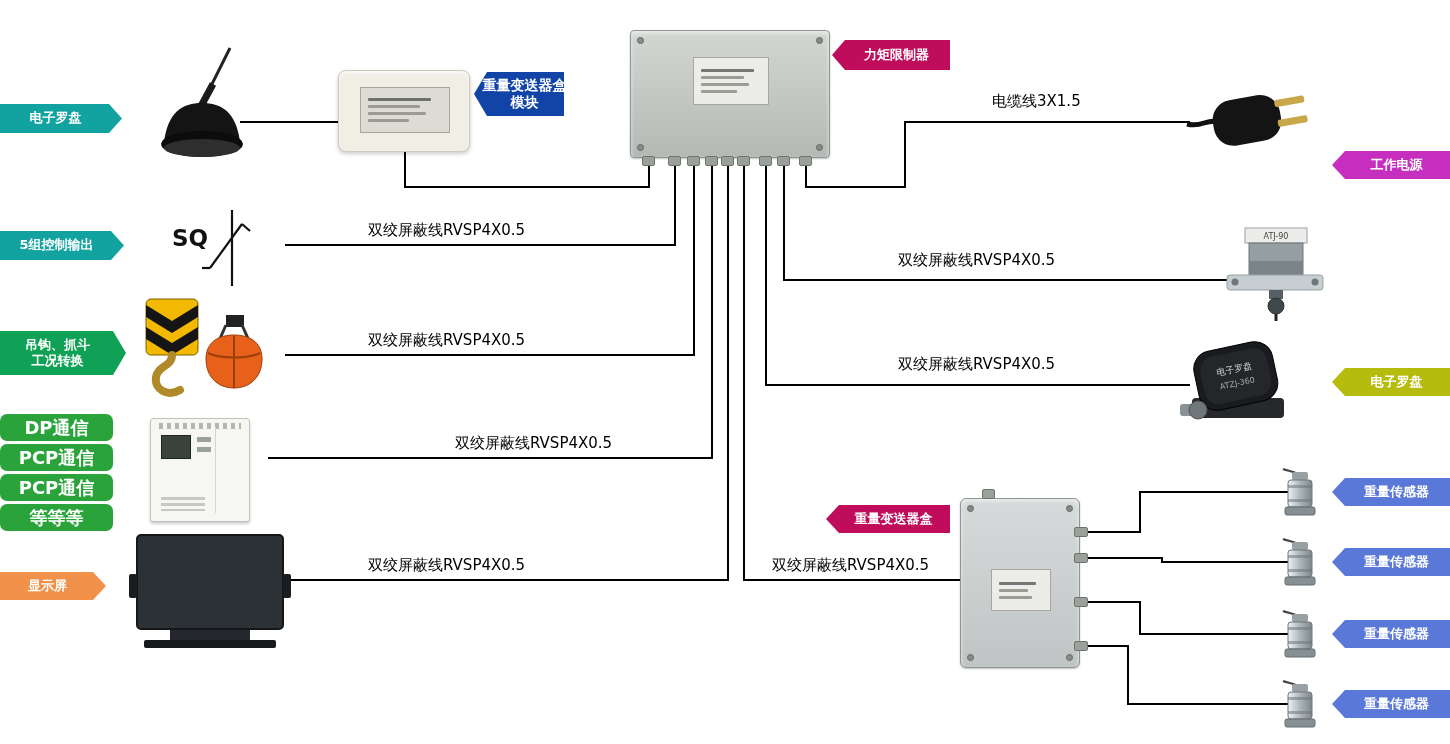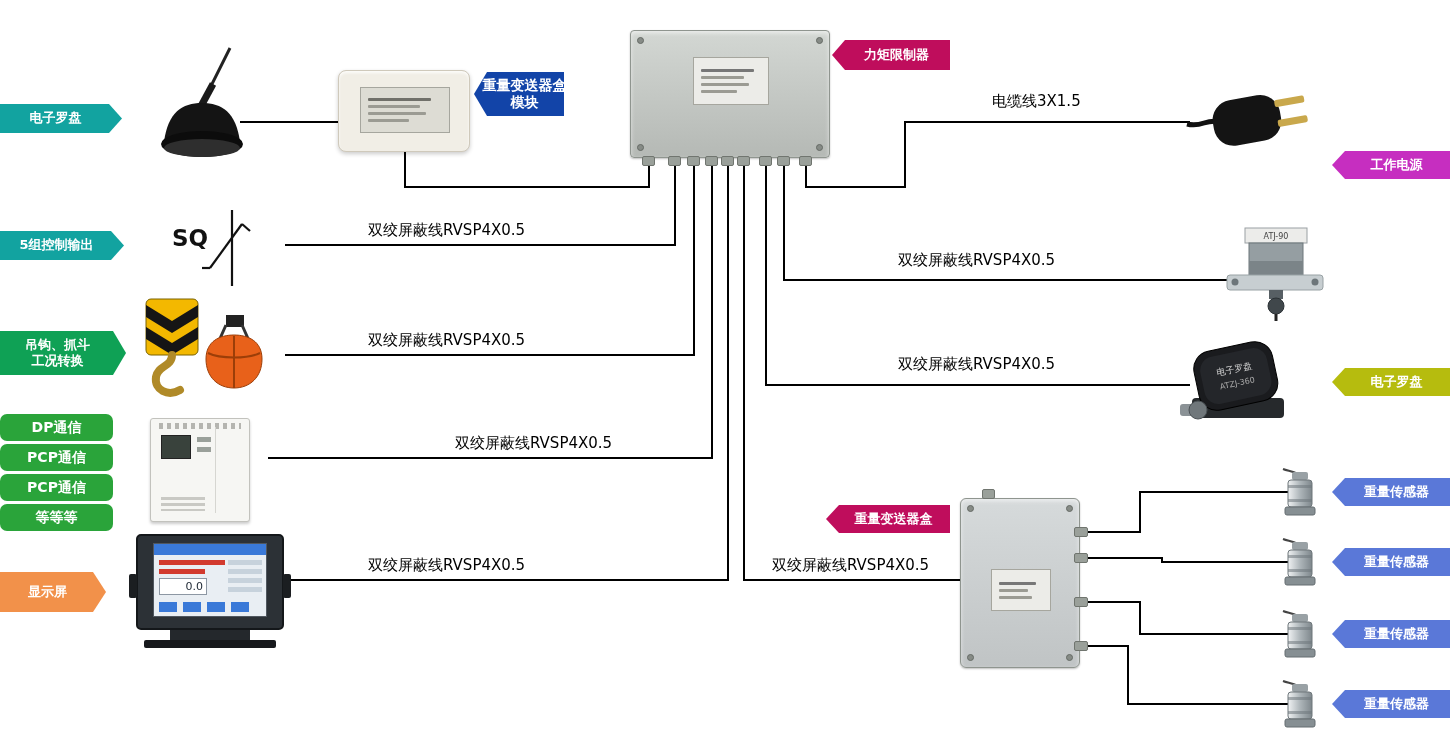--- a/index.html
+++ b/index.html
@@ -5,21 +5,21 @@
   * { margin:0; padding:0; box-sizing:border-box; }
   body { font-family:"DejaVu Sans","Liberation Sans",sans-serif; background:#fff; }
   #stage { position:relative; width:1450px; height:744px; background:#ffffff; overflow:hidden; }
   #wires { position:absolute; left:0; top:0; z-index:1; }
   .dev { position:absolute; z-index:2; }
   .tag { position:absolute; z-index:3; display:flex; align-items:center; justify-content:center;
          color:#fff; font-size:13px; font-weight:600; text-align:center; line-height:1.25; white-space:nowrap; }
   .arrow-right { clip-path:polygon(0 0, calc(100% - 13px) 0, 100% 50%, calc(100% - 13px) 100%, 0 100%); padding-right:11px; }
   .arrow-left  { clip-path:polygon(13px 0, 100% 0, 100% 100%, 13px 100%, 0 50%); padding-left:11px; }
   .pill { position:absolute; z-index:3; border-radius:7px; display:flex; align-items:center; justify-content:center;
-          color:#fff; font-size:14px; font-weight:600; }
+          color:#fff; font-size:18px; font-weight:600; }
   .cable-label { position:absolute; z-index:3; font-size:15px; color:#000; white-space:nowrap; }
   .metal { background:linear-gradient(180deg,#d3d7d3,#b5b9b5); border:1px solid #8f958f; border-radius:4px;
            box-shadow:inset 0 2px 4px rgba(255,255,255,.6), 0 1px 2px rgba(0,0,0,.25); }
   .screw { position:absolute; width:7px; height:7px; border-radius:50%; background:#868b86; border:1px solid #656a65; }
   .plate { position:absolute; background:#ecece8; border:1px solid #a6a69e; display:flex; flex-direction:column;
            justify-content:center; gap:4px; padding:5px 7px; }
   .tline { height:3px; background:#9b9b93; border-radius:1px; }
   .gland { position:absolute; z-index:2; width:13px; height:10px; background:#9aa09a; border:1px solid #70756f; border-radius:2px; }
   .two-line { line-height:1.25; }
 </style>
@@ -65,21 +65,21 @@
       <div>吊钩、抓斗</div>
       <div>工况转换</div>
     </div>
   </div>
 
   <div class="pill" style="left:0;top:414px;width:113px;height:27px;background:#2aa43a;">DP通信</div>
   <div class="pill" style="left:0;top:444px;width:113px;height:27px;background:#2aa43a;">PCP通信</div>
   <div class="pill" style="left:0;top:474px;width:113px;height:27px;background:#2aa43a;">PCP通信</div>
   <div class="pill" style="left:0;top:504px;width:113px;height:27px;background:#2aa43a;">等等等</div>
 
-  <div class="tag arrow-right" style="left:0;top:572px;width:106px;height:40px;background:#f2914a;">显示屏</div>
+  <div class="tag arrow-right" style="left:0;top:572px;width:106px;height:28px;background:#f2914a;">显示屏</div>
 
   <div class="tag arrow-left" style="left:832px;top:40px;width:118px;height:30px;background:#bf0d5c;">力矩限制器</div>
 
   <div class="tag arrow-left two-line" style="left:474px;top:72px;width:90px;height:44px;background:#1244a8;font-size:14px;">
     <div>
       <div>重量变送器盒</div>
       <div>模块</div>
     </div>
   </div>
 
@@ -179,28 +179,20 @@
     <div style="position:absolute;left:10px;top:16px;width:30px;height:24px;background:#39423c;border:1px solid #222;"></div>
     <div style="position:absolute;left:46px;top:18px;width:14px;height:20px;background:repeating-linear-gradient(180deg,#9aa09a 0 5px,transparent 5px 10px);"></div>
     <div style="position:absolute;left:64px;top:8px;bottom:8px;width:1px;background:#d6d6d1;"></div>
     <div style="position:absolute;left:10px;bottom:10px;width:44px;height:14px;background:repeating-linear-gradient(180deg,#c9c9c4 0 3px,transparent 3px 6px);"></div>
   </div>
 
   <div class="dev" style="left:136px;top:534px;width:148px;height:118px;">
     <div style="position:absolute;left:0;top:0;width:148px;height:96px;background:#2c3136;border:2px solid #14171a;border-radius:5px;"></div>
     <div style="position:absolute;left:-7px;top:40px;width:8px;height:24px;background:#1b1e21;border-radius:2px;"></div>
     <div style="position:absolute;right:-7px;top:40px;width:8px;height:24px;background:#1b1e21;border-radius:2px;"></div>
-    <div style="position:absolute;left:17px;top:9px;width:114px;height:74px;background:#e9eef3;border:1px solid #50575f;">
-      <div style="position:absolute;left:0;top:0;right:0;height:11px;background:#3a79d8;"></div>
-      <div style="position:absolute;left:5px;top:16px;width:66px;height:5px;background:#d23a2e;"></div>
-      <div style="position:absolute;left:5px;top:25px;width:46px;height:5px;background:#d23a2e;"></div>
-      <div style="position:absolute;left:5px;top:34px;width:48px;height:17px;background:#fff;border:1px solid #8d97a3;font-size:11px;color:#1d2733;display:flex;align-items:center;justify-content:flex-end;padding-right:3px;">0.0</div>
-      <div style="position:absolute;right:4px;top:16px;width:34px;height:36px;background:repeating-linear-gradient(180deg,#c7d2dc 0 5px,#e9eef3 5px 9px);"></div>
-      <div style="position:absolute;left:5px;bottom:4px;width:90px;height:10px;background:repeating-linear-gradient(90deg,#3a79d8 0 18px,transparent 18px 24px);"></div>
-    </div>
     <div style="position:absolute;left:34px;top:96px;width:80px;height:10px;background:#24282c;"></div>
     <div style="position:absolute;left:8px;top:106px;width:132px;height:8px;background:#17191c;border-radius:2px;"></div>
   </div>
 
   <div class="dev" style="left:1225px;top:226px;width:100px;height:96px;">
     <svg width="100" height="96" viewBox="0 0 100 96">
       <rect x="20" y="2" width="62" height="15" fill="#ececea" stroke="#9aa0a3"></rect>
       <text x="51" y="13" font-size="8" text-anchor="middle" fill="#444">ATJ-90</text>
       <rect x="24" y="17" width="54" height="32" fill="#959ea2" stroke="#6d767a"></rect>
       <rect x="24" y="35" width="54" height="14" fill="#7b8488"></rect>

